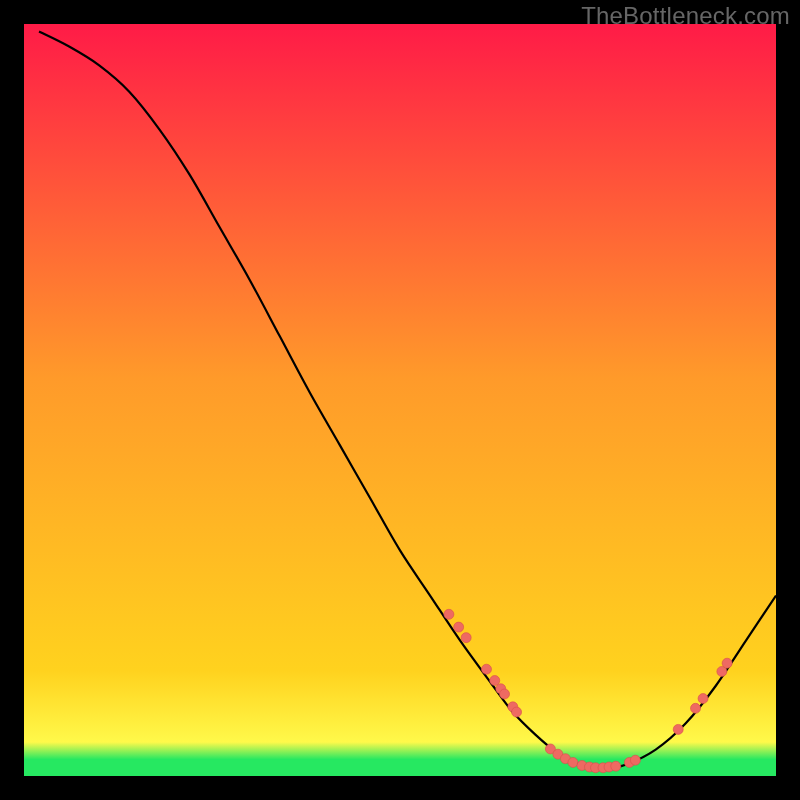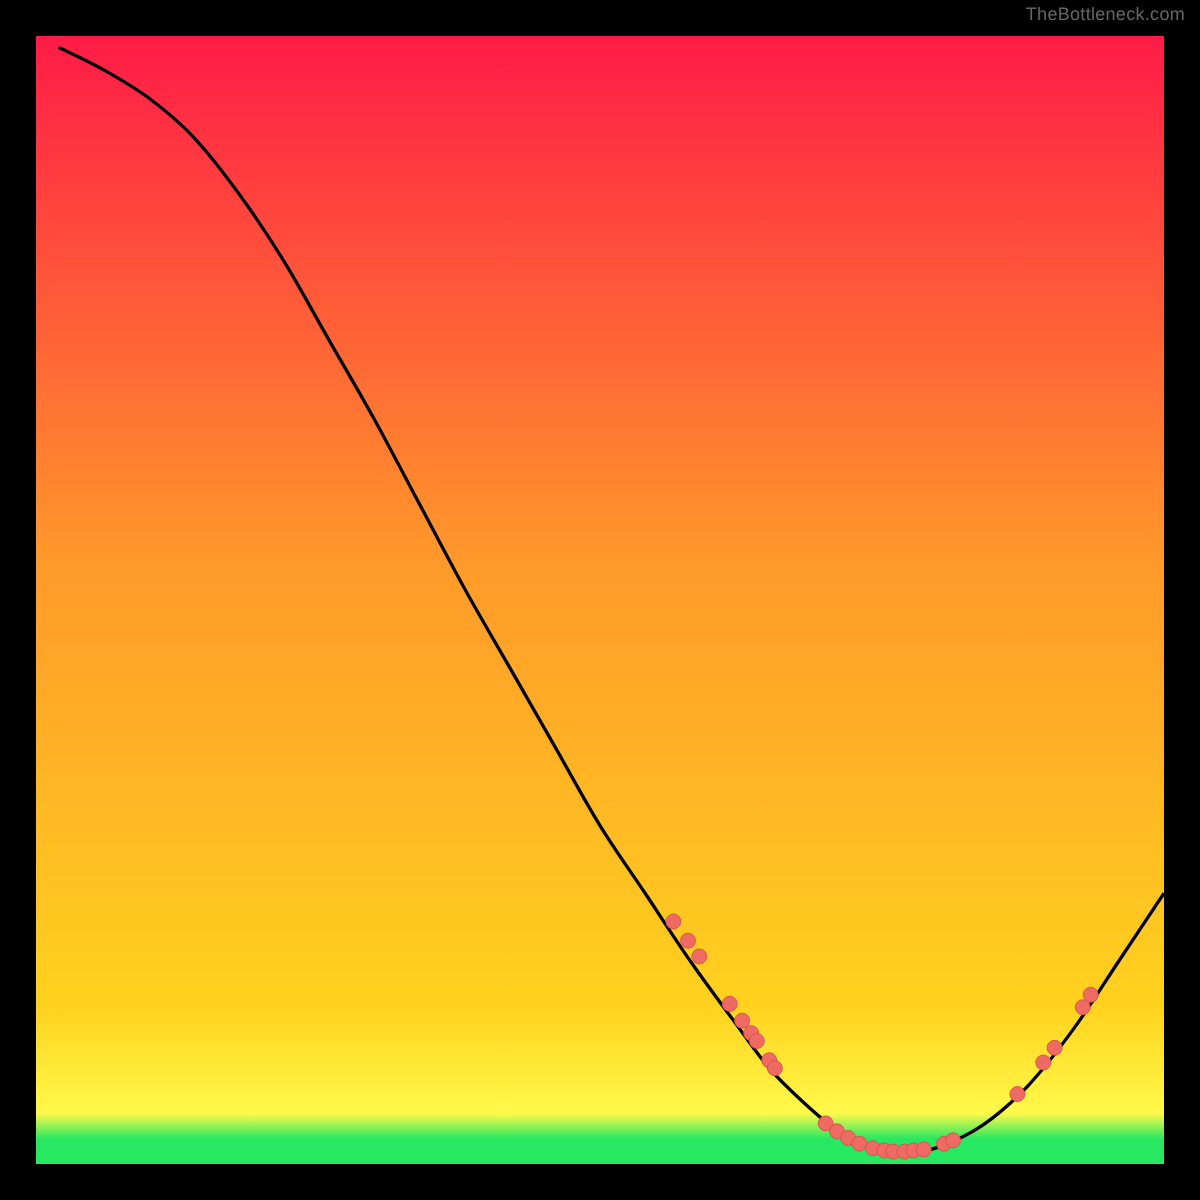--- a/index.html
+++ b/index.html
@@ -17,21 +17,21 @@
     top: 24px;
     width: 752px;
     height: 752px;
     background: #000;
   }
   .watermark {
     position: absolute;
     top: 2px;
     right: 10px;
     color: #666;
-    font-size: 12px;
+    font-size: 24px;
     font-weight: 500;
     letter-spacing: 0.2px;
     z-index: 20;
   }
   svg {
     position: absolute;
     left: 0;
     top: 0;
   }
 </style>

